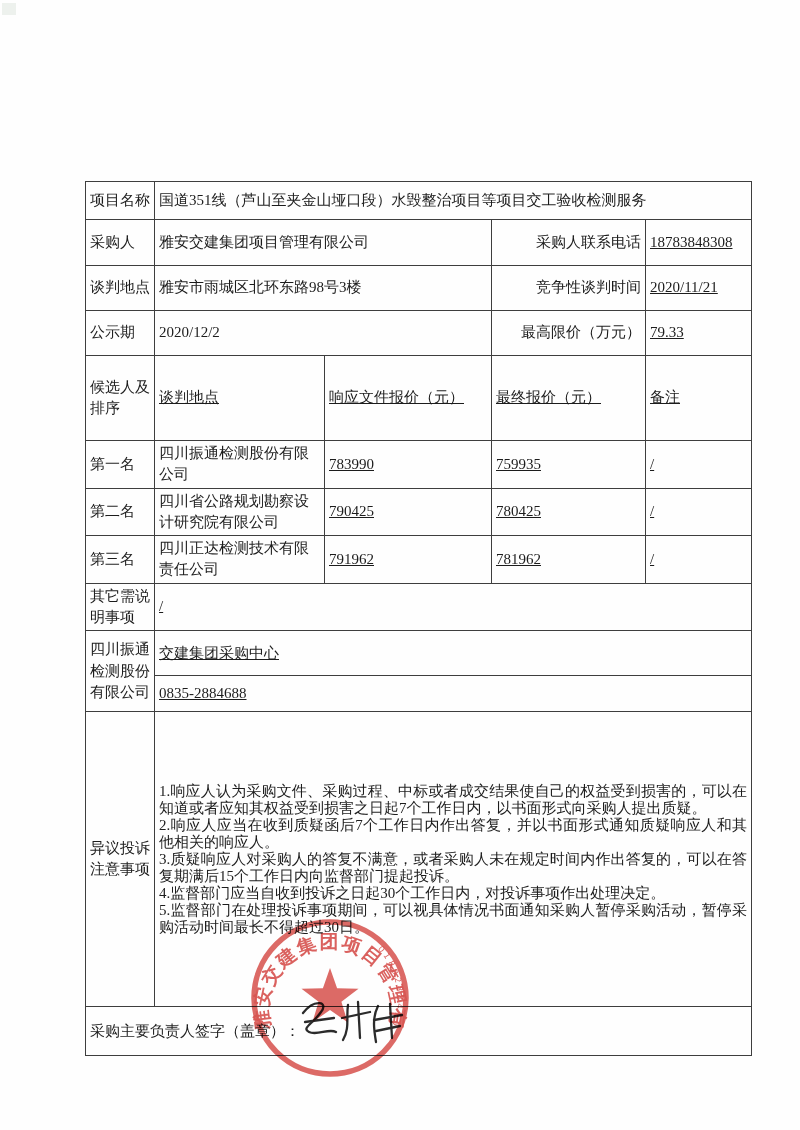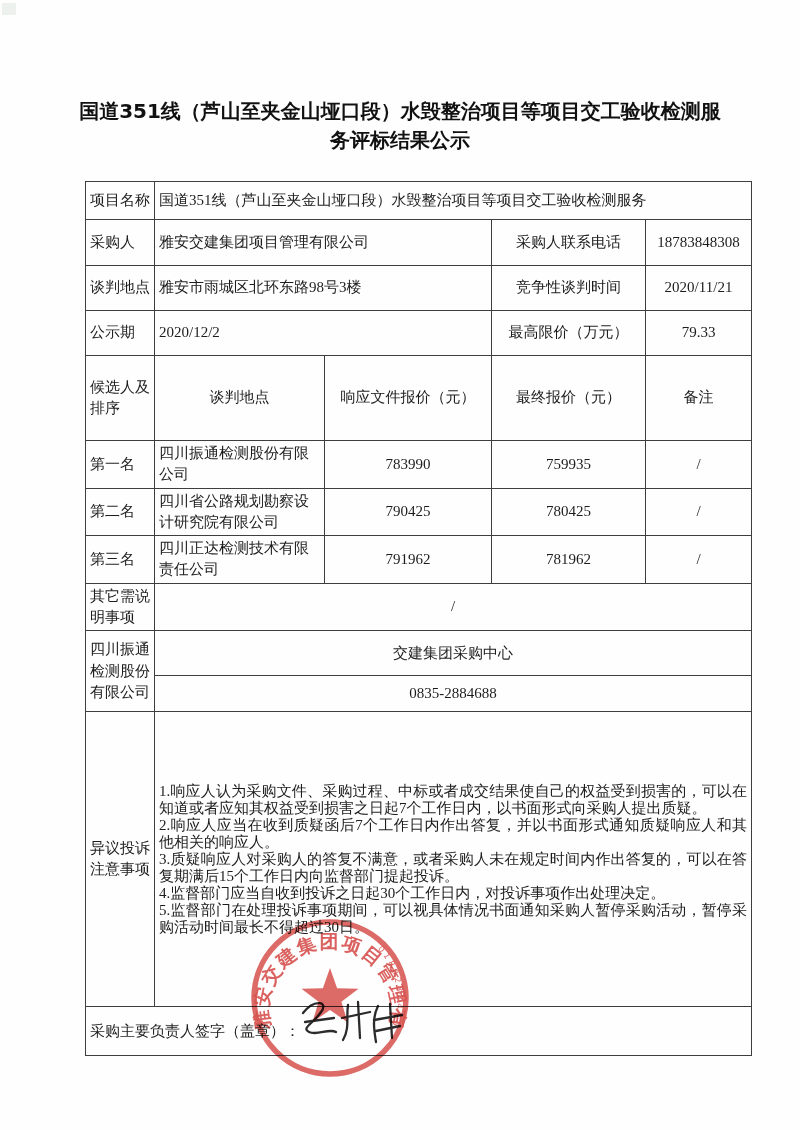--- a/index.html
+++ b/index.html
@@ -16,39 +16,38 @@
   }
   table.doc{
     position:absolute;left:85px;top:181px;width:666px;
     border-collapse:collapse;table-layout:fixed;font-size:15px;
   }
   table.doc td{
     border:1px solid #3e3e3e;padding:2px 4px;vertical-align:middle;
     line-height:1.42;word-break:break-all;
   }
   td.lbl{text-align:left;}
-  td.lblc{text-align:center;}
+  td.lblc{text-align:right;}
   td.val{padding-left:8px;text-align:left;margin-left:8px;}
-  td.ctr{text-align:center;}
+  td.ctr{text-align:left;text-decoration:underline;}
   td.notice-cell{padding:8px 10px;vertical-align:middle;}
   .notice-cell p{margin:0;line-height:17px;text-align:justify;}
   td.sign-cell{padding-left:5px;}
   .seal{position:absolute;left:225px;top:893px;width:210px;height:210px;
         mix-blend-mode:multiply;opacity:.9;}
   .sig{position:absolute;left:295px;top:993px;width:115px;height:58px;
        mix-blend-mode:multiply;}
 </style>
 </head>
 <body>
 
 <div class="page">
 
   <div class="scan-mark"></div>
 
-  <div class="doc-title">国道351线（芦山至夹金山垭口段）水毁整治项目等项目交工验收检测服务评标结果公示</div>
 
   <table class="doc">
     <colgroup>
       <col style="width:69px">
         <col style="width:170px">
         <col style="width:167px">
       <col style="width:154px">
         <col style="width:106px">
     </colgroup>
 

